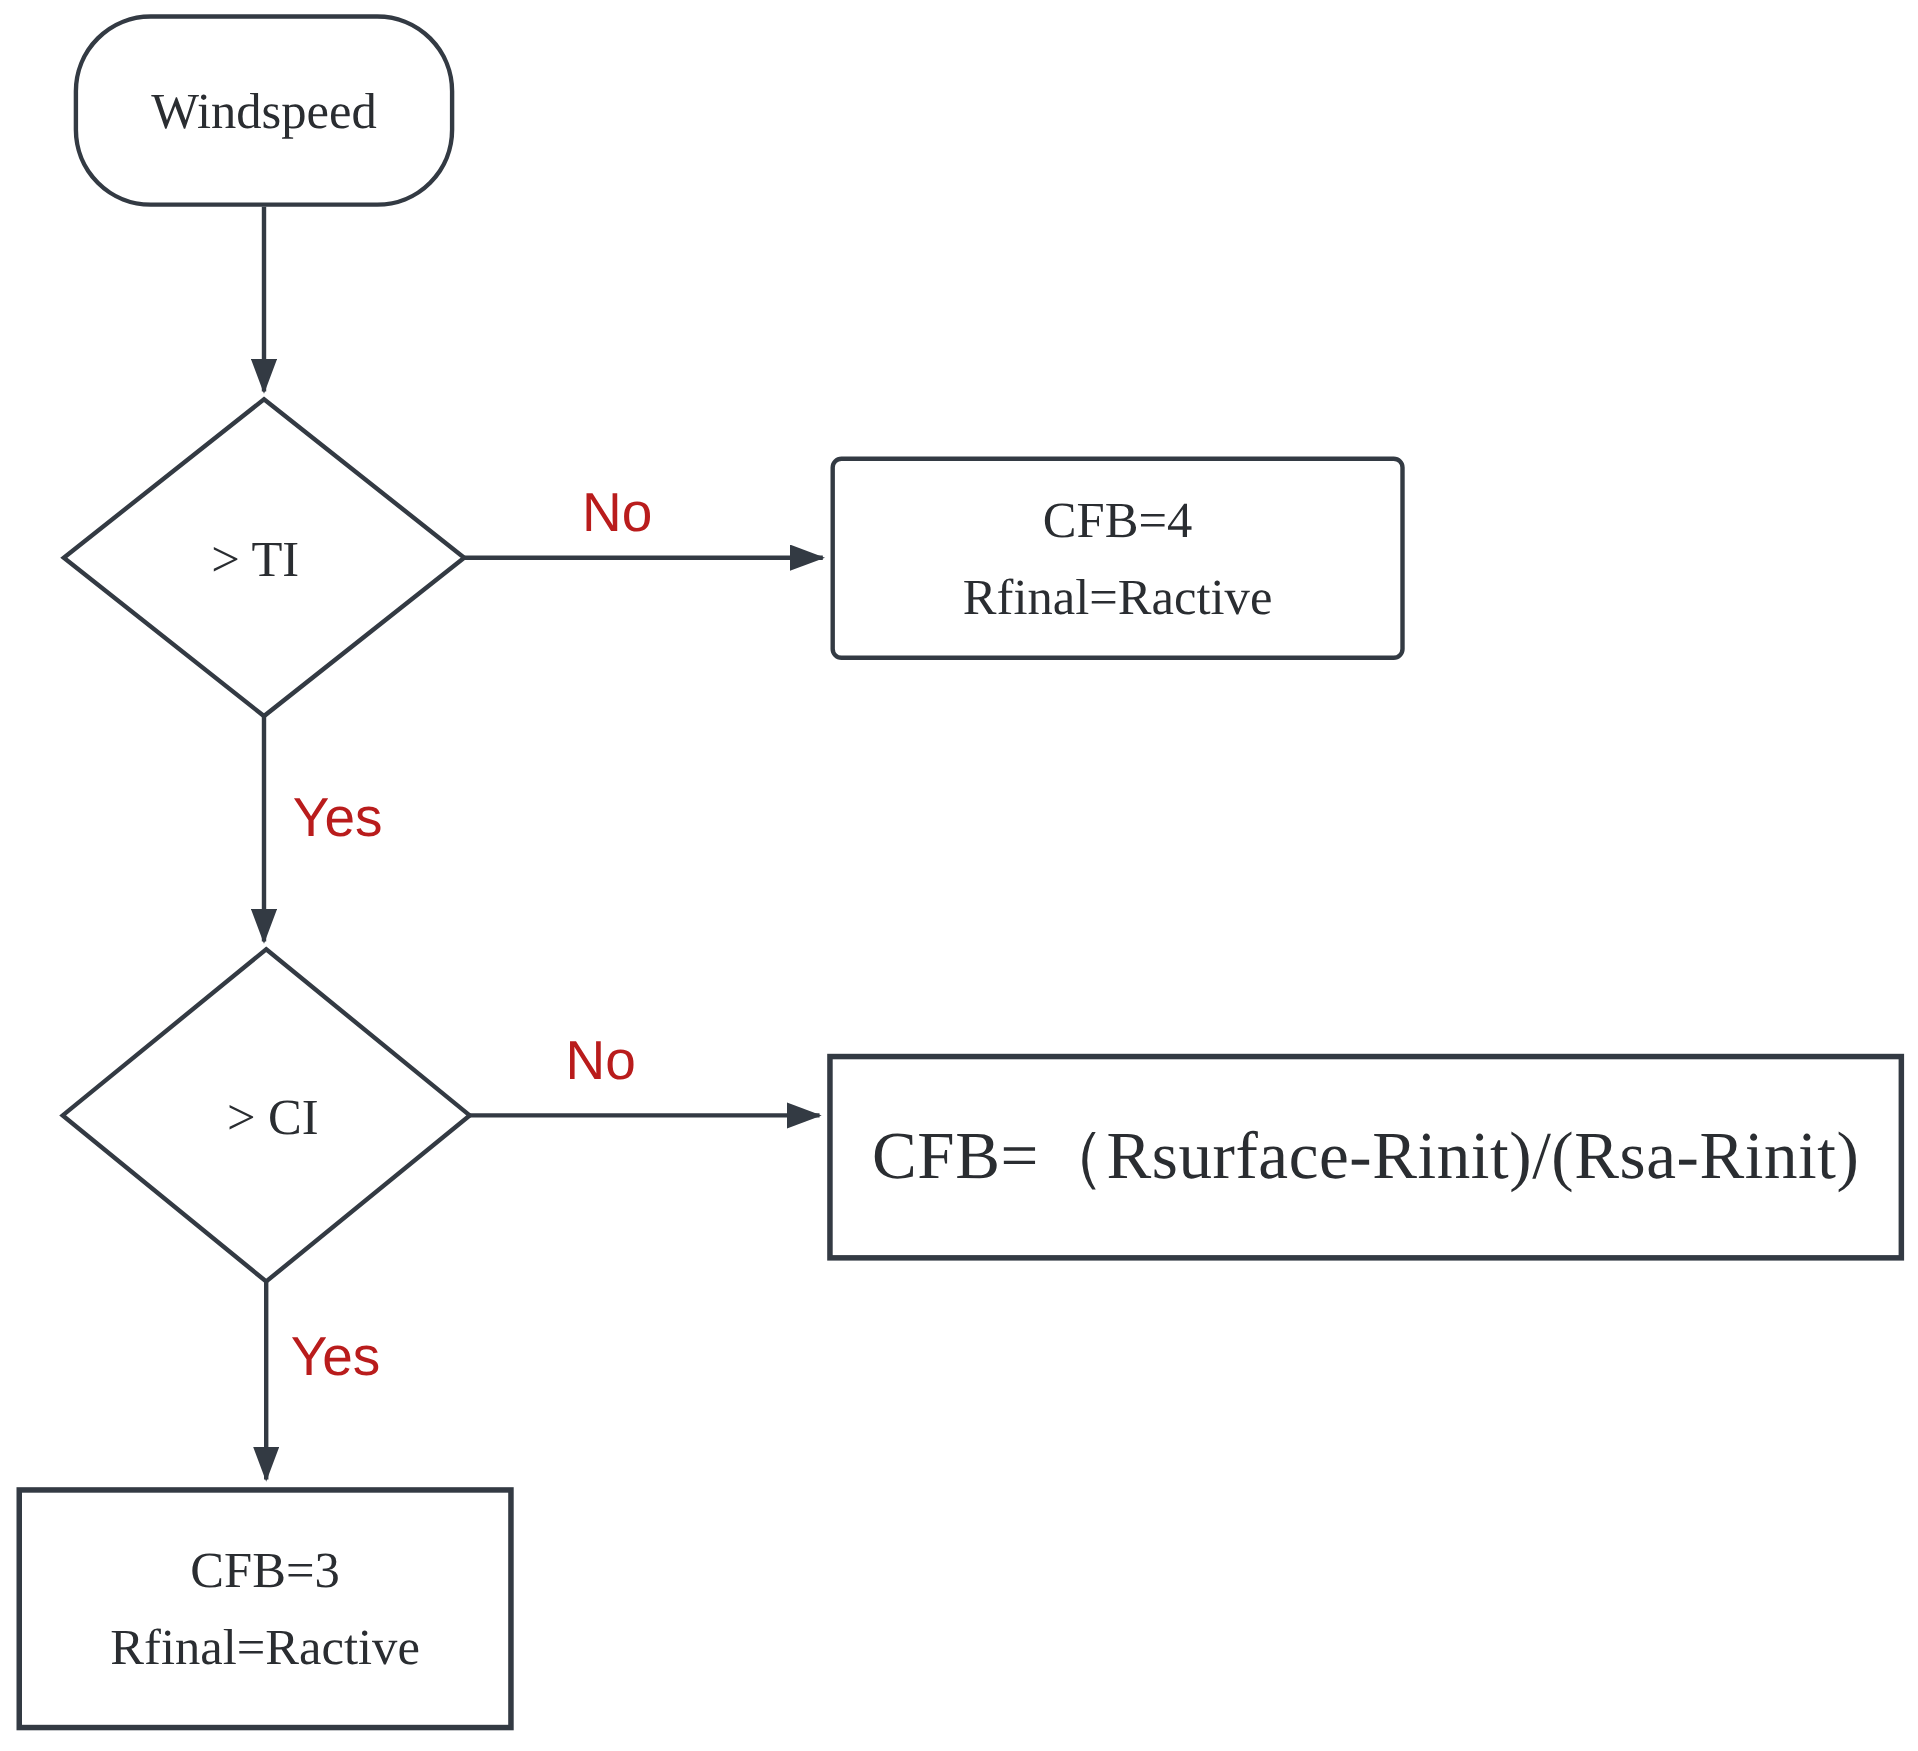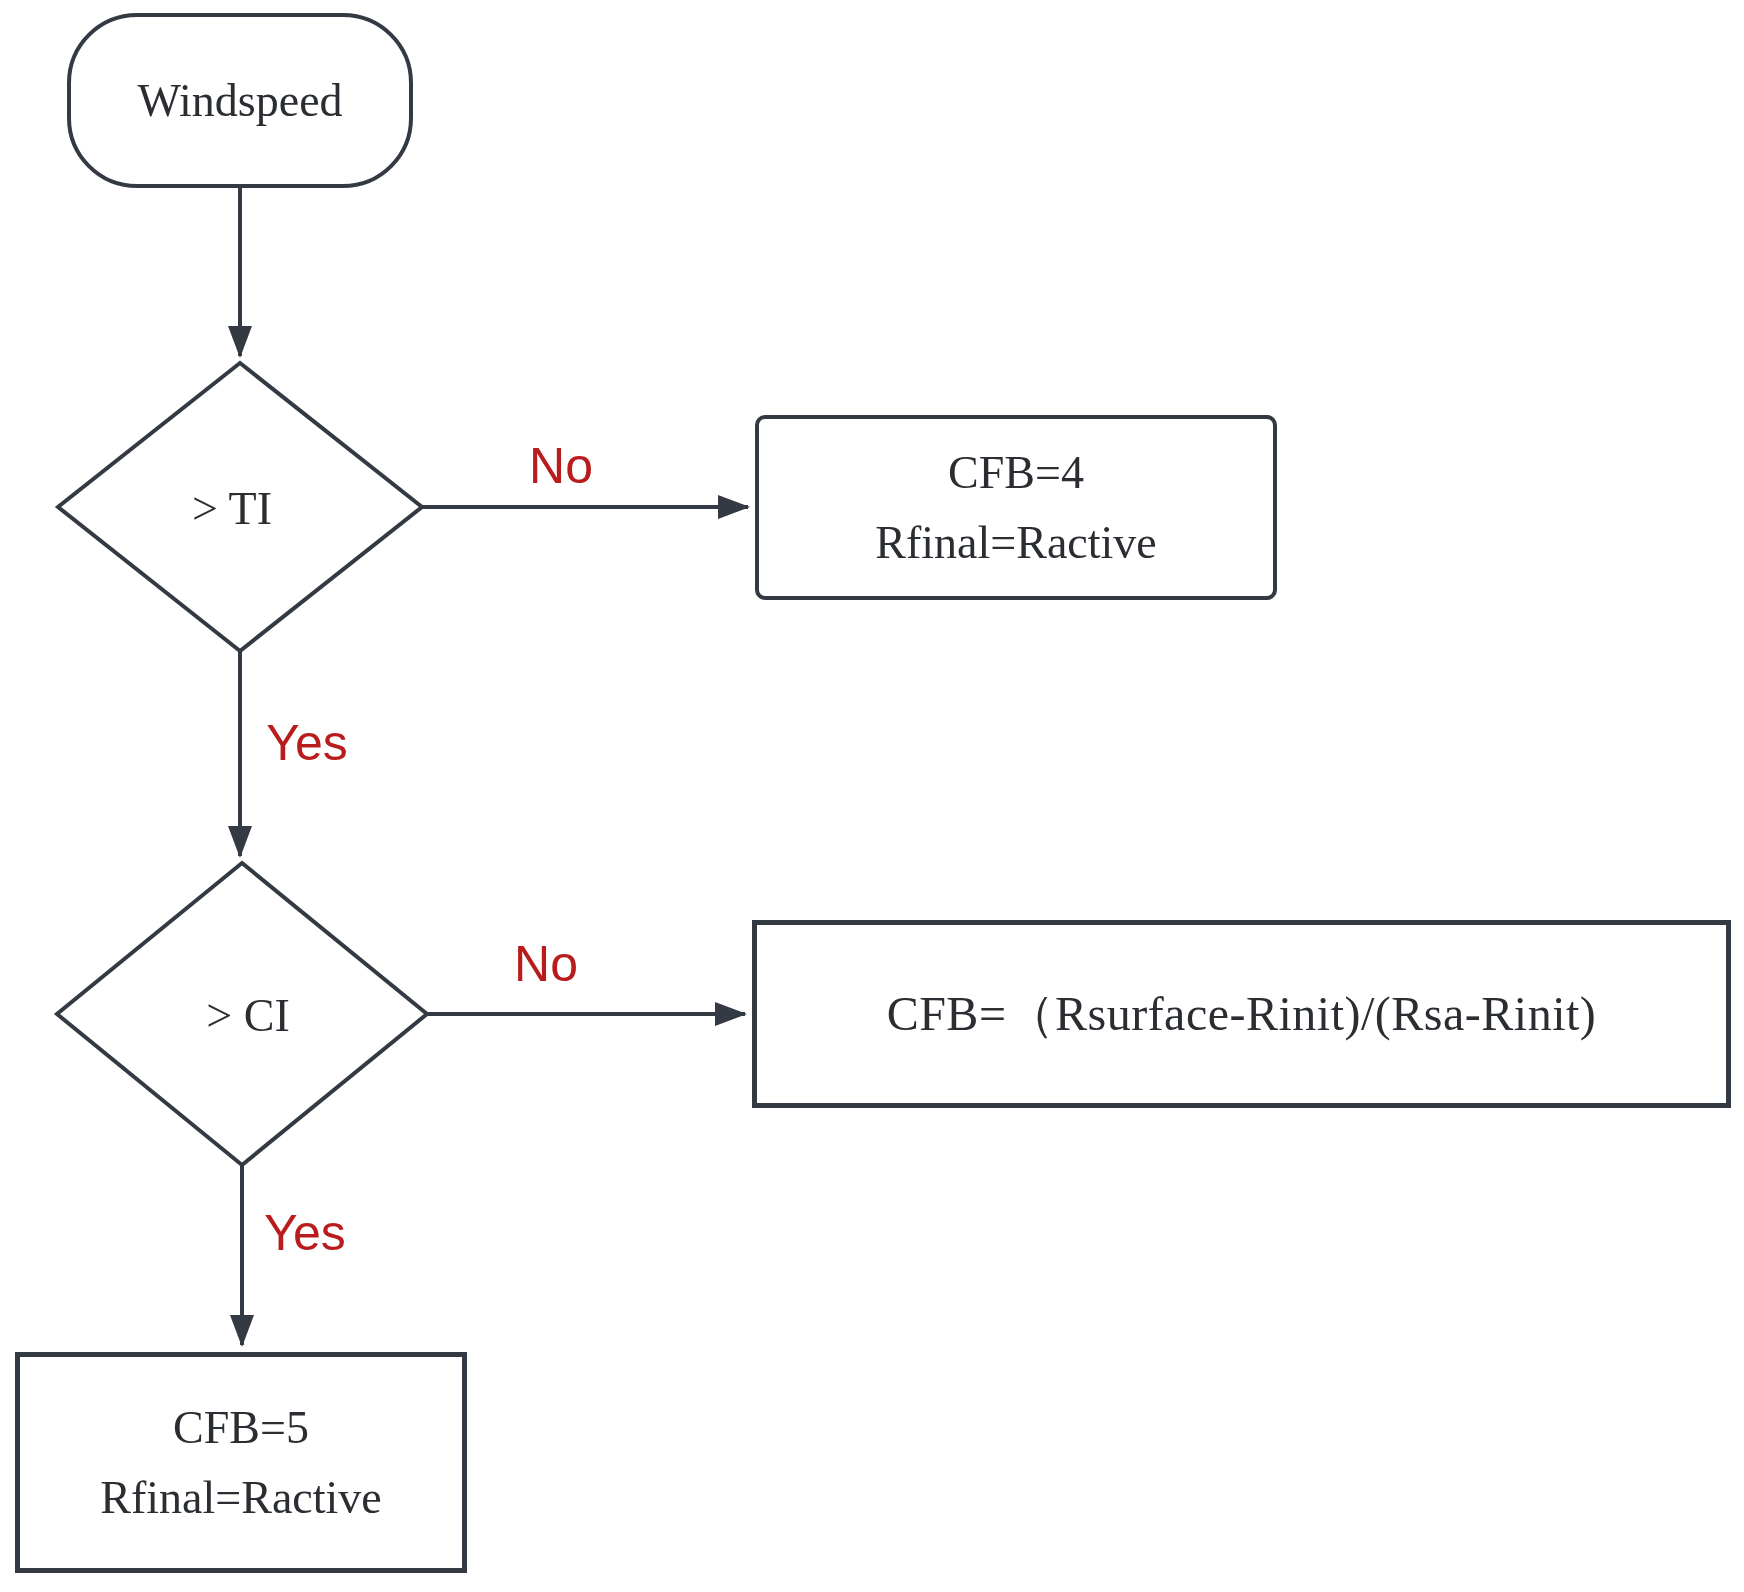--- a/index.html
+++ b/index.html
@@ -38,22 +38,23 @@
     border-radius: 70px;
   }
   .process-rounded {
     border-radius: 10px;
   }
   .process-sharp {
     border-width: 5px;
     border-radius: 0;
   }
   .formula {
-    font-size: 48px;
+    font-size: 61px;
     letter-spacing: 0.5px;
+    margin-top: 38px;
   }
   .dlabel {
     position: absolute;
     transform: translate(-50%, -50%);
     color: #2a2d31;
     font-size: 46px;
     white-space: nowrap;
   }
   .elabel {
     position: absolute;
@@ -96,21 +97,21 @@
   <div class="node process-rounded" style="left:755px; top:415px; width:522px; height:185px;">
     <span>CFB=4</span>
     <span>Rfinal=Ractive</span>
   </div>
 
   <div class="node process-sharp formula" style="left:752px; top:920px; width:979px; height:188px;">
     <span>CFB=（Rsurface-Rinit)/(Rsa-Rinit)</span>
   </div>
 
   <div class="node process-sharp" style="left:15px; top:1352px; width:452px; height:221px;">
-    <span>CFB=5</span>
+    <span>CFB=3</span>
     <span>Rfinal=Ractive</span>
   </div>
 
   <div class="elabel" style="left:561px; top:466px;">No</div>
   <div class="elabel" style="left:307px; top:743px;">Yes</div>
   <div class="elabel" style="left:546px; top:964px;">No</div>
   <div class="elabel" style="left:305px; top:1233px;">Yes</div>
 
 </div>
 

